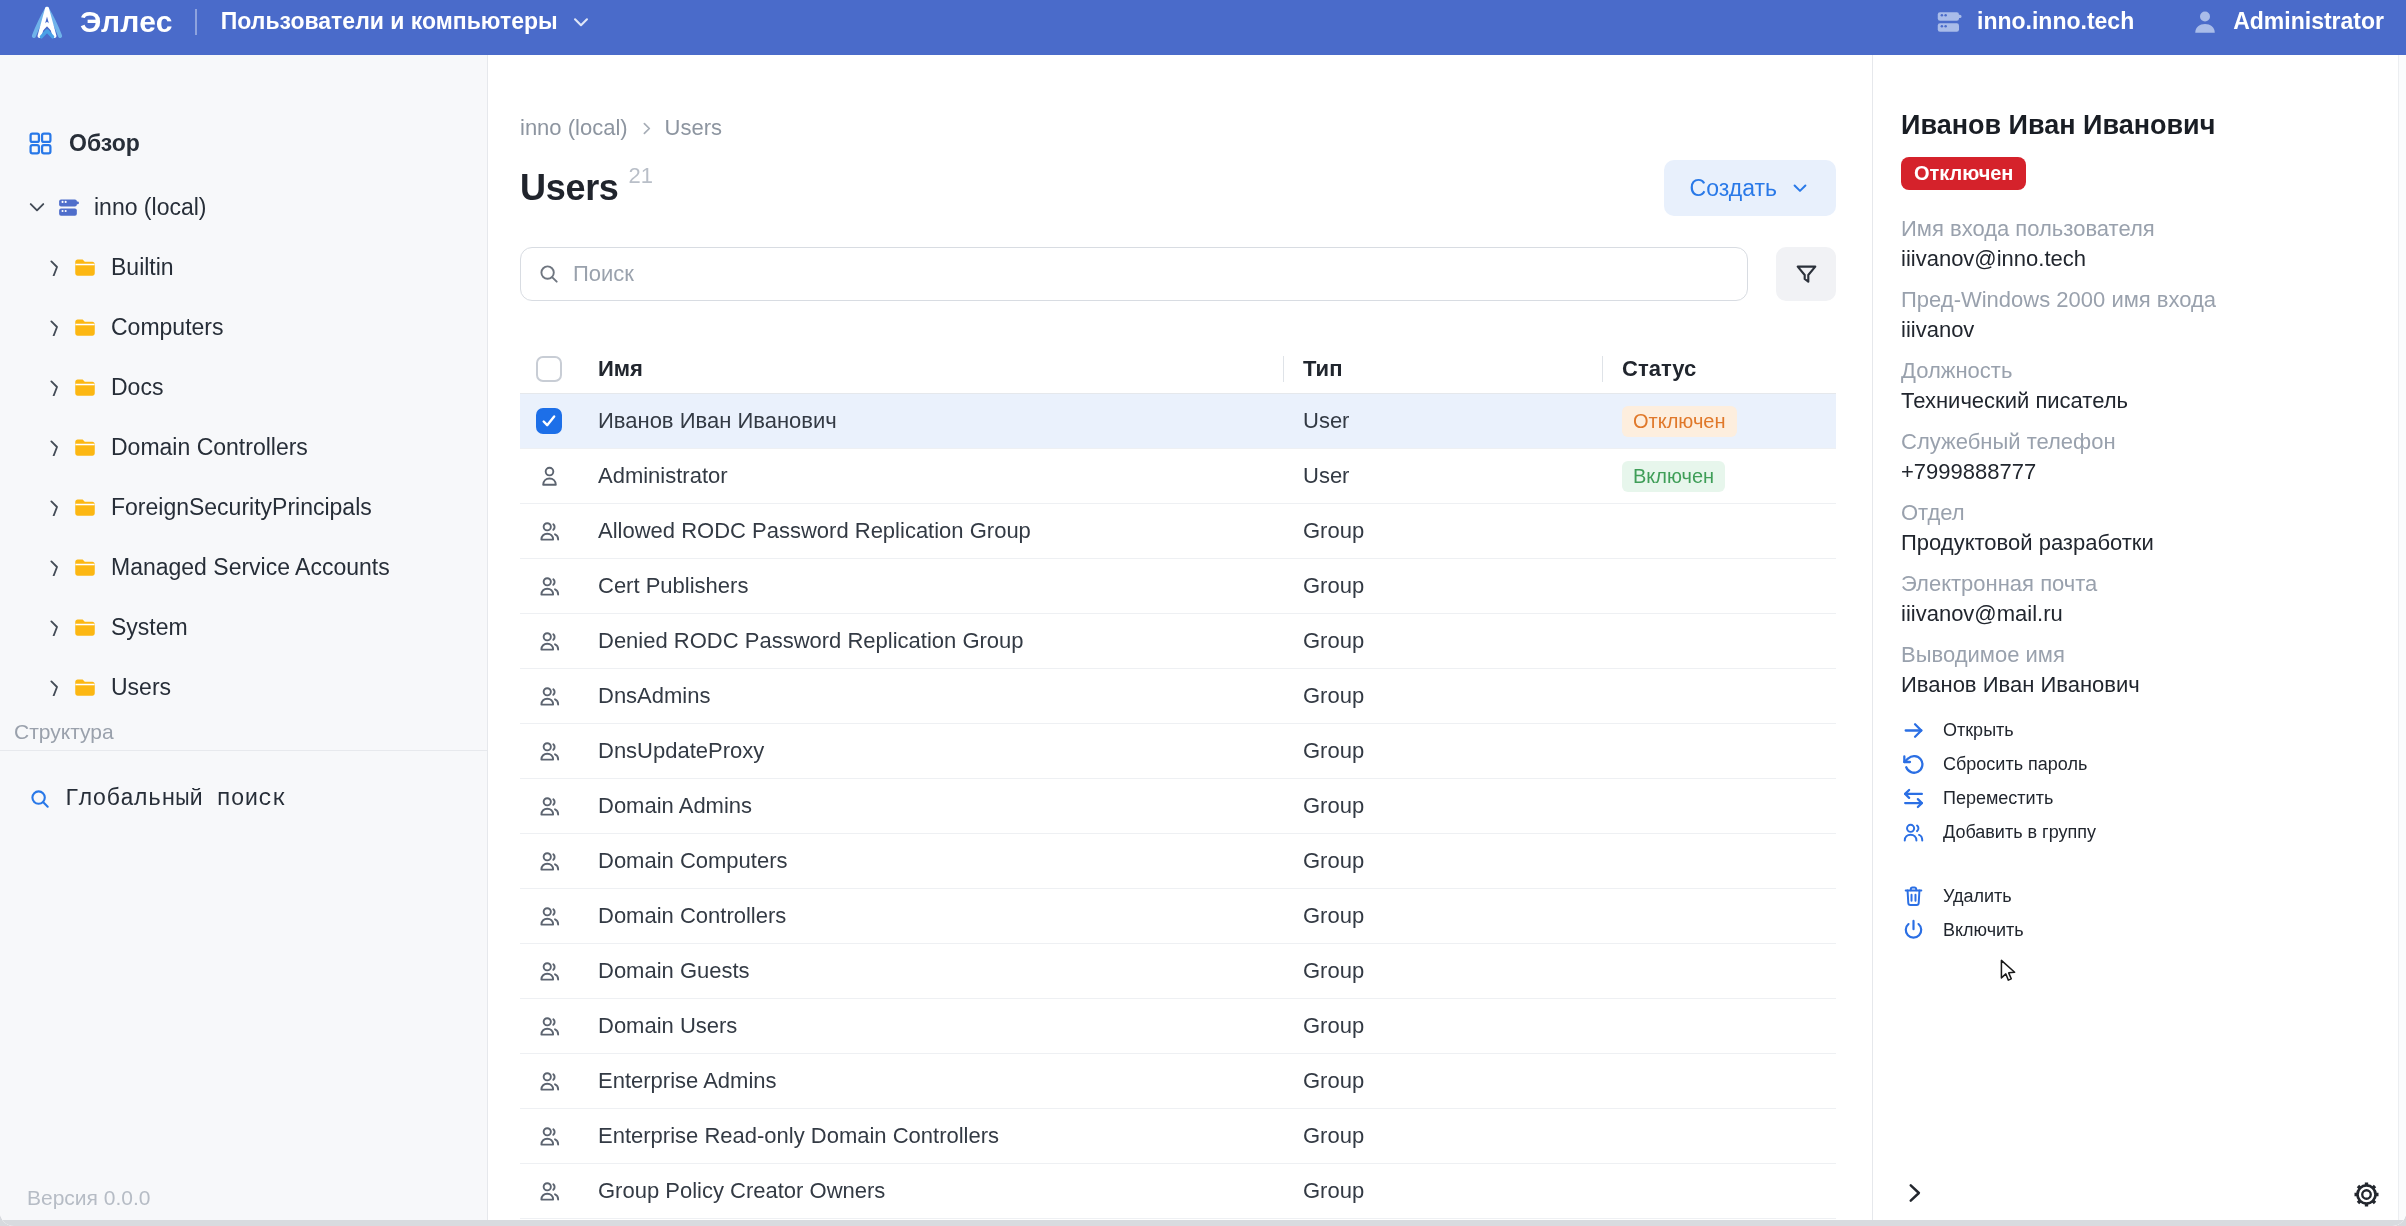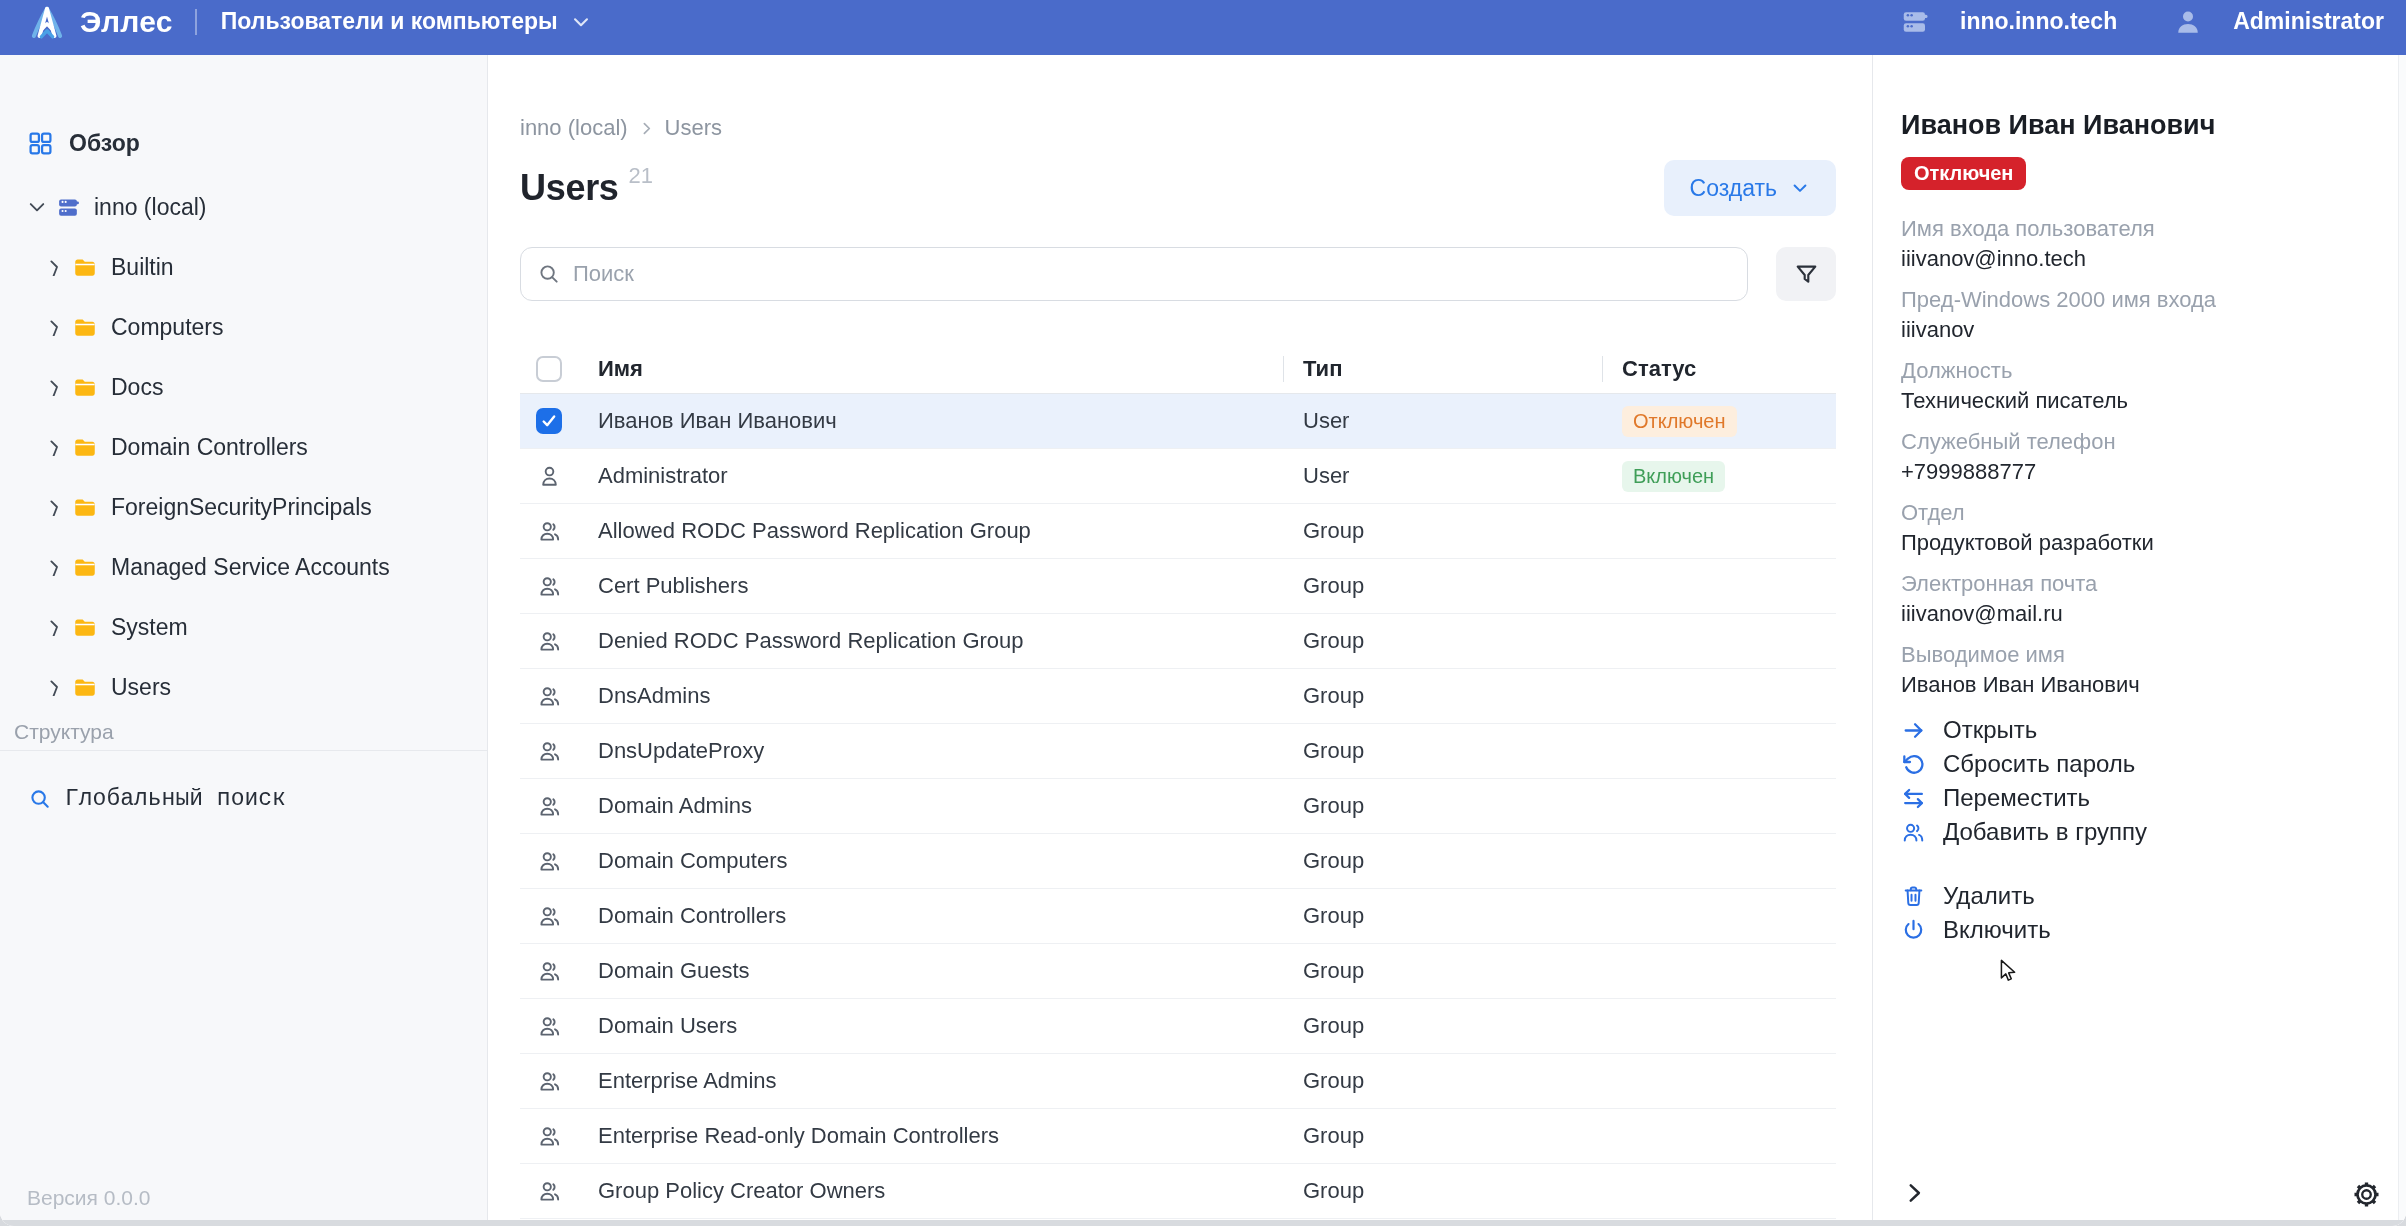--- a/index.html
+++ b/index.html
@@ -16,21 +16,21 @@
   
   .topbar {
     height: 55px; background: #4a6bca; display: flex; align-items: center;
     padding: 0 22px 12px 26px; color: #fff;
   }
   .logo-wrap { display: flex; align-items: center; gap: 12px; cursor: pointer; }
   .logo-text { font-size: 30px; font-weight: 700; letter-spacing: .3px; }
   .topbar-divider { width: 2px; height: 26px; background: rgba(255,255,255,.38); margin: 0 24px 0 22px; }
   .topbar-nav { display: flex; align-items: center; gap: 12px; font-size: 23px; font-weight: 700; cursor: pointer; }
   .topbar-right { margin-left: auto; display: flex; align-items: center; }
-  .topbar-chip { display: flex; align-items: center; gap: 30px; font-size: 23px; font-weight: 700; cursor: pointer; justify-content: flex-end; }
+  .topbar-chip { display: flex; align-items: center; gap: 13px; font-size: 23px; font-weight: 700; cursor: pointer; justify-content: flex-end; }
   .topbar-chip + .topbar-chip { margin-left: 56px; }
 
   
   .body-row { display: flex; height: 1171px; }
 
   
   .sidebar {
     width: 488px; background: #f7f8fa; border-right: 1px solid #e6e8ec;
     display: flex; flex-direction: column;
   }
@@ -129,21 +129,21 @@
     font-size: 20px; font-weight: 700; padding: 5px 13px; border-radius: 8px;
   }
   .fields { margin-top: 25px; }
   .field { margin-bottom: 13px; }
   .field-label { font-size: 22px; color: #99a1ad; line-height: 28px; }
   .field-value { font-size: 22px; color: #21262e; line-height: 28px; margin-top: 2px; }
   .actions { margin-top: 14px; }
   .actions.danger-group { margin-top: 30px; }
   .action {
     display: flex; align-items: center; gap: 17px; height: 34px;
-    font-size: 24px; color: #21262e; cursor: pointer;
+    font-size: 18px; color: #21262e; cursor: pointer;
   }
   .panel-collapse { position: absolute; left: 28px; bottom: 20px; cursor: pointer; line-height: 0; }
   .panel-gear { position: absolute; right: 24px; bottom: 16px; cursor: pointer; line-height: 0; }
 
   
   .edge-strip {
     position: absolute; top: 55px; right: 0; bottom: 6px; width: 8px;
     background: #fafbfc; border-left: 1px solid #eceef1;
   }
   .bottom-strip { position: absolute; left: 0; right: 0; bottom: 0; height: 6px; background: #d8dbdf; }

